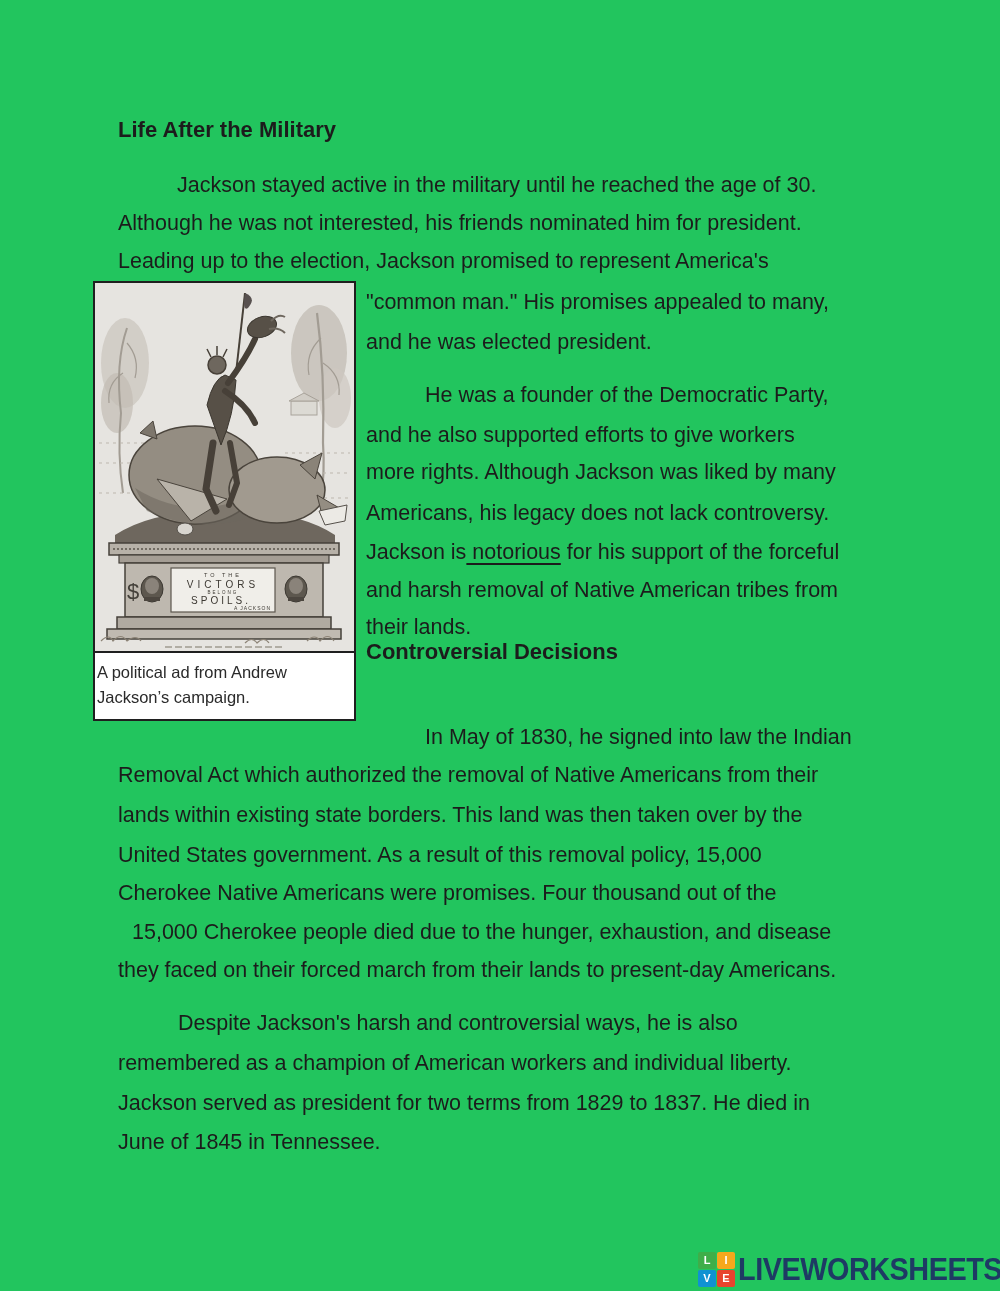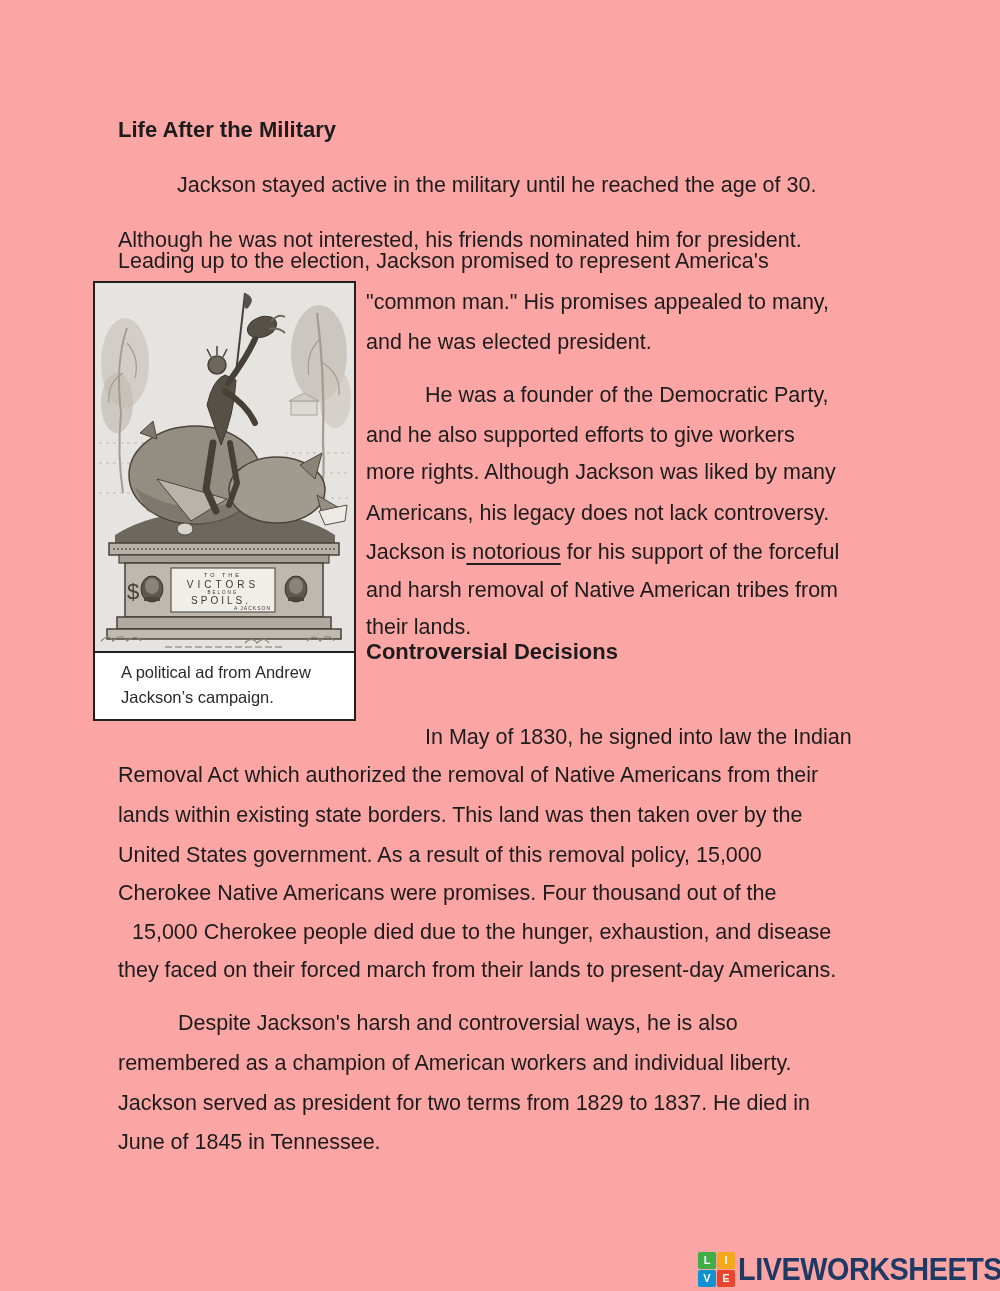--- a/index.html
+++ b/index.html
@@ -1,19 +1,19 @@
 <!DOCTYPE html>
 <html><head>
 <meta charset="utf-8">
 <style>
   html,body{margin:0;padding:0;background:#ffffff;}
   .page{
     position:relative;
     width:1000px;height:1291px;
-    background:#fca5a5;
+    background:#22c55e;
     font-family:"Liberation Sans", sans-serif;
     color:#1c1c1c;
     overflow:hidden;
   }
   .line{
     position:absolute;
     height:40px;line-height:40px;
     font-size:21.5px;
     white-space:pre;
   }
@@ -21,21 +21,21 @@
   .h1line{font-weight:bold;font-size:22px;}
   .h2line{font-weight:bold;font-size:22px;}
   .u{text-decoration:underline;text-underline-offset:4px;}
   
   .figure{
     position:absolute;left:93px;top:281px;width:263px;
     border:2px solid #1f1f1f;background:#ffffff;box-sizing:border-box;
   }
   .figure-image{height:368px;border-bottom:2px solid #1f1f1f;background:#e6e4e0;overflow:hidden;}
   .figure-caption{
-    padding:7px 10px 9px 26px;
+    padding:7px 10px 9px 2px;
     font-size:16.5px;line-height:25px;color:#2a2a2a;
   }
   
   .logo{
     position:absolute;left:698px;top:1251px;
     display:flex;align-items:center;
   }
   .logo-icon{
     display:grid;grid-template-columns:18px 18px;grid-template-rows:17px 17px;
     gap:1px;margin-right:3px;
@@ -58,21 +58,21 @@
 </style>
 </head>
 <body>
 
 <div class="page">
 
   <div class="line h1line" style="top:110px;left:118px">Life After the Military</div>
 
   <div>
     <div class="line" style="top:165px;left:177px">Jackson stayed active in the military until he reached the age of 30.</div>
-    <div class="line" style="top:220px;left:118px">Although he was not interested, his friends nominated him for president.</div>
+    <div class="line" style="top:203px;left:118px">Although he was not interested, his friends nominated him for president.</div>
     <div class="line" style="top:241px;left:118px">Leading up to the election, Jackson promised to represent America's</div>
   </div>
 
   <div class="figure">
     <div class="figure-image">
       <svg width="259" height="368" viewBox="0 0 259 368" xmlns="http://www.w3.org/2000/svg">
 
         <rect x="0" y="0" width="259" height="368" fill="#e6e4e0"></rect>
 
         <g stroke="#a29c93" fill="none">

